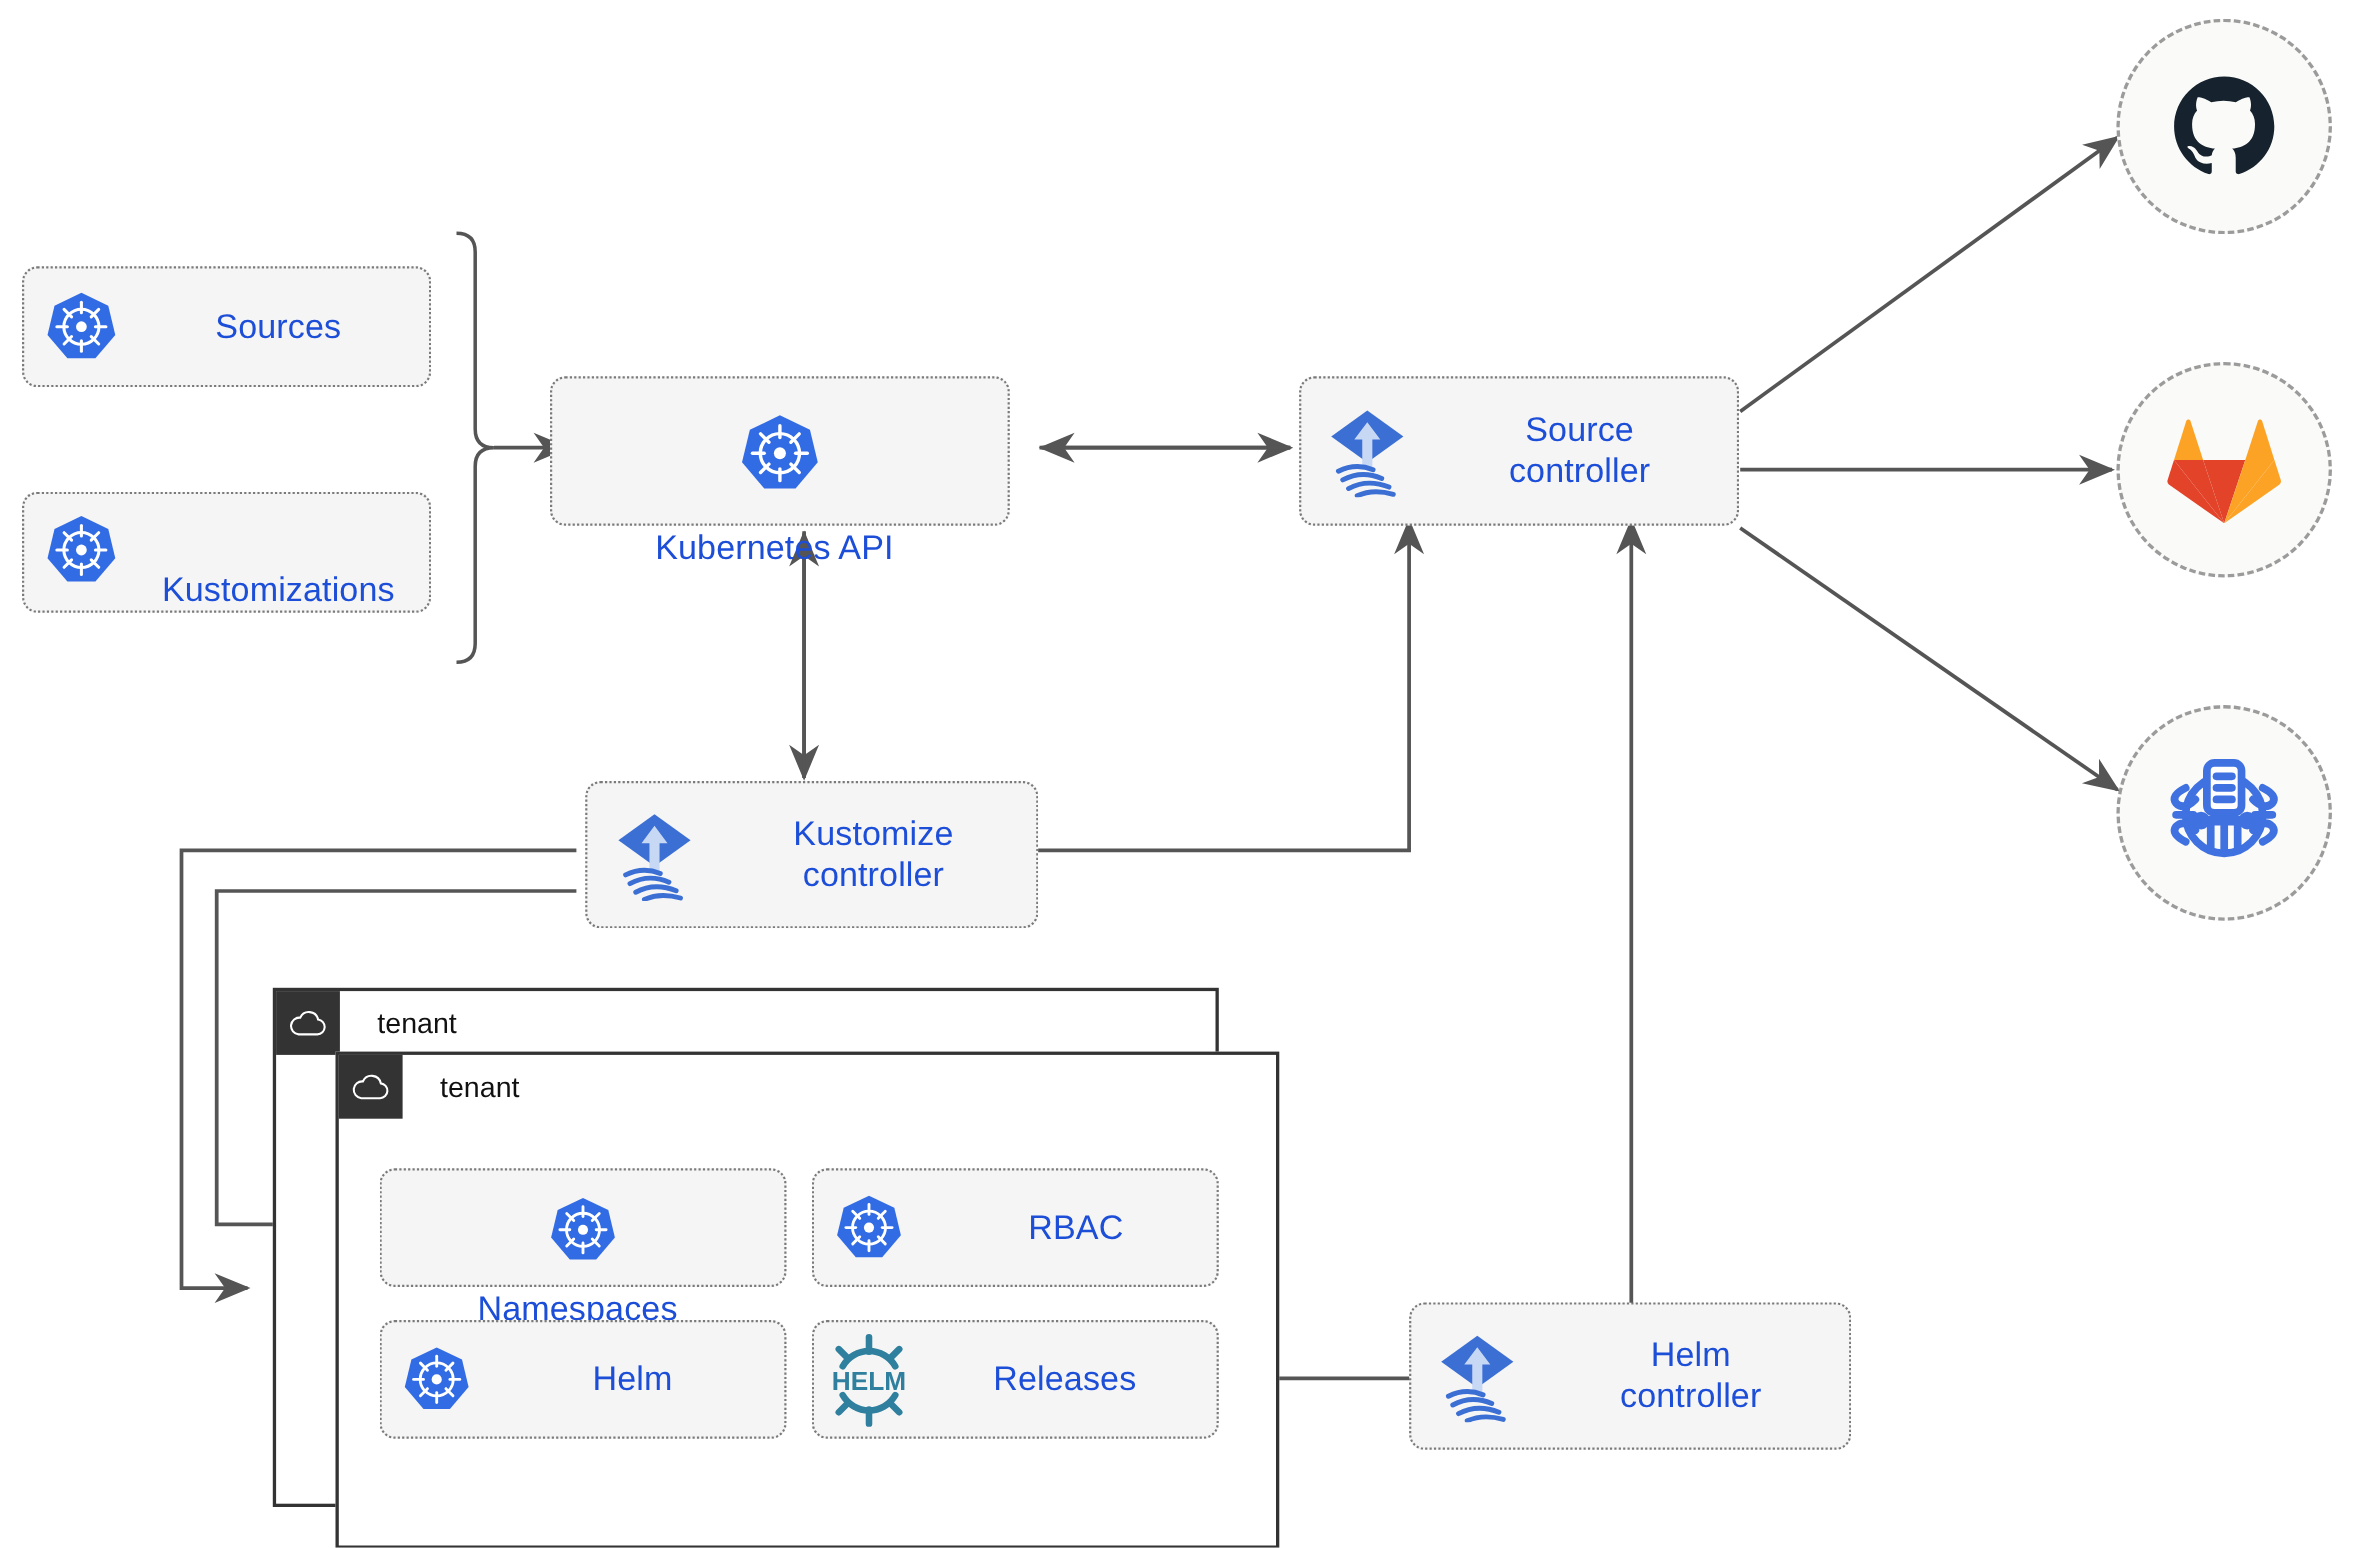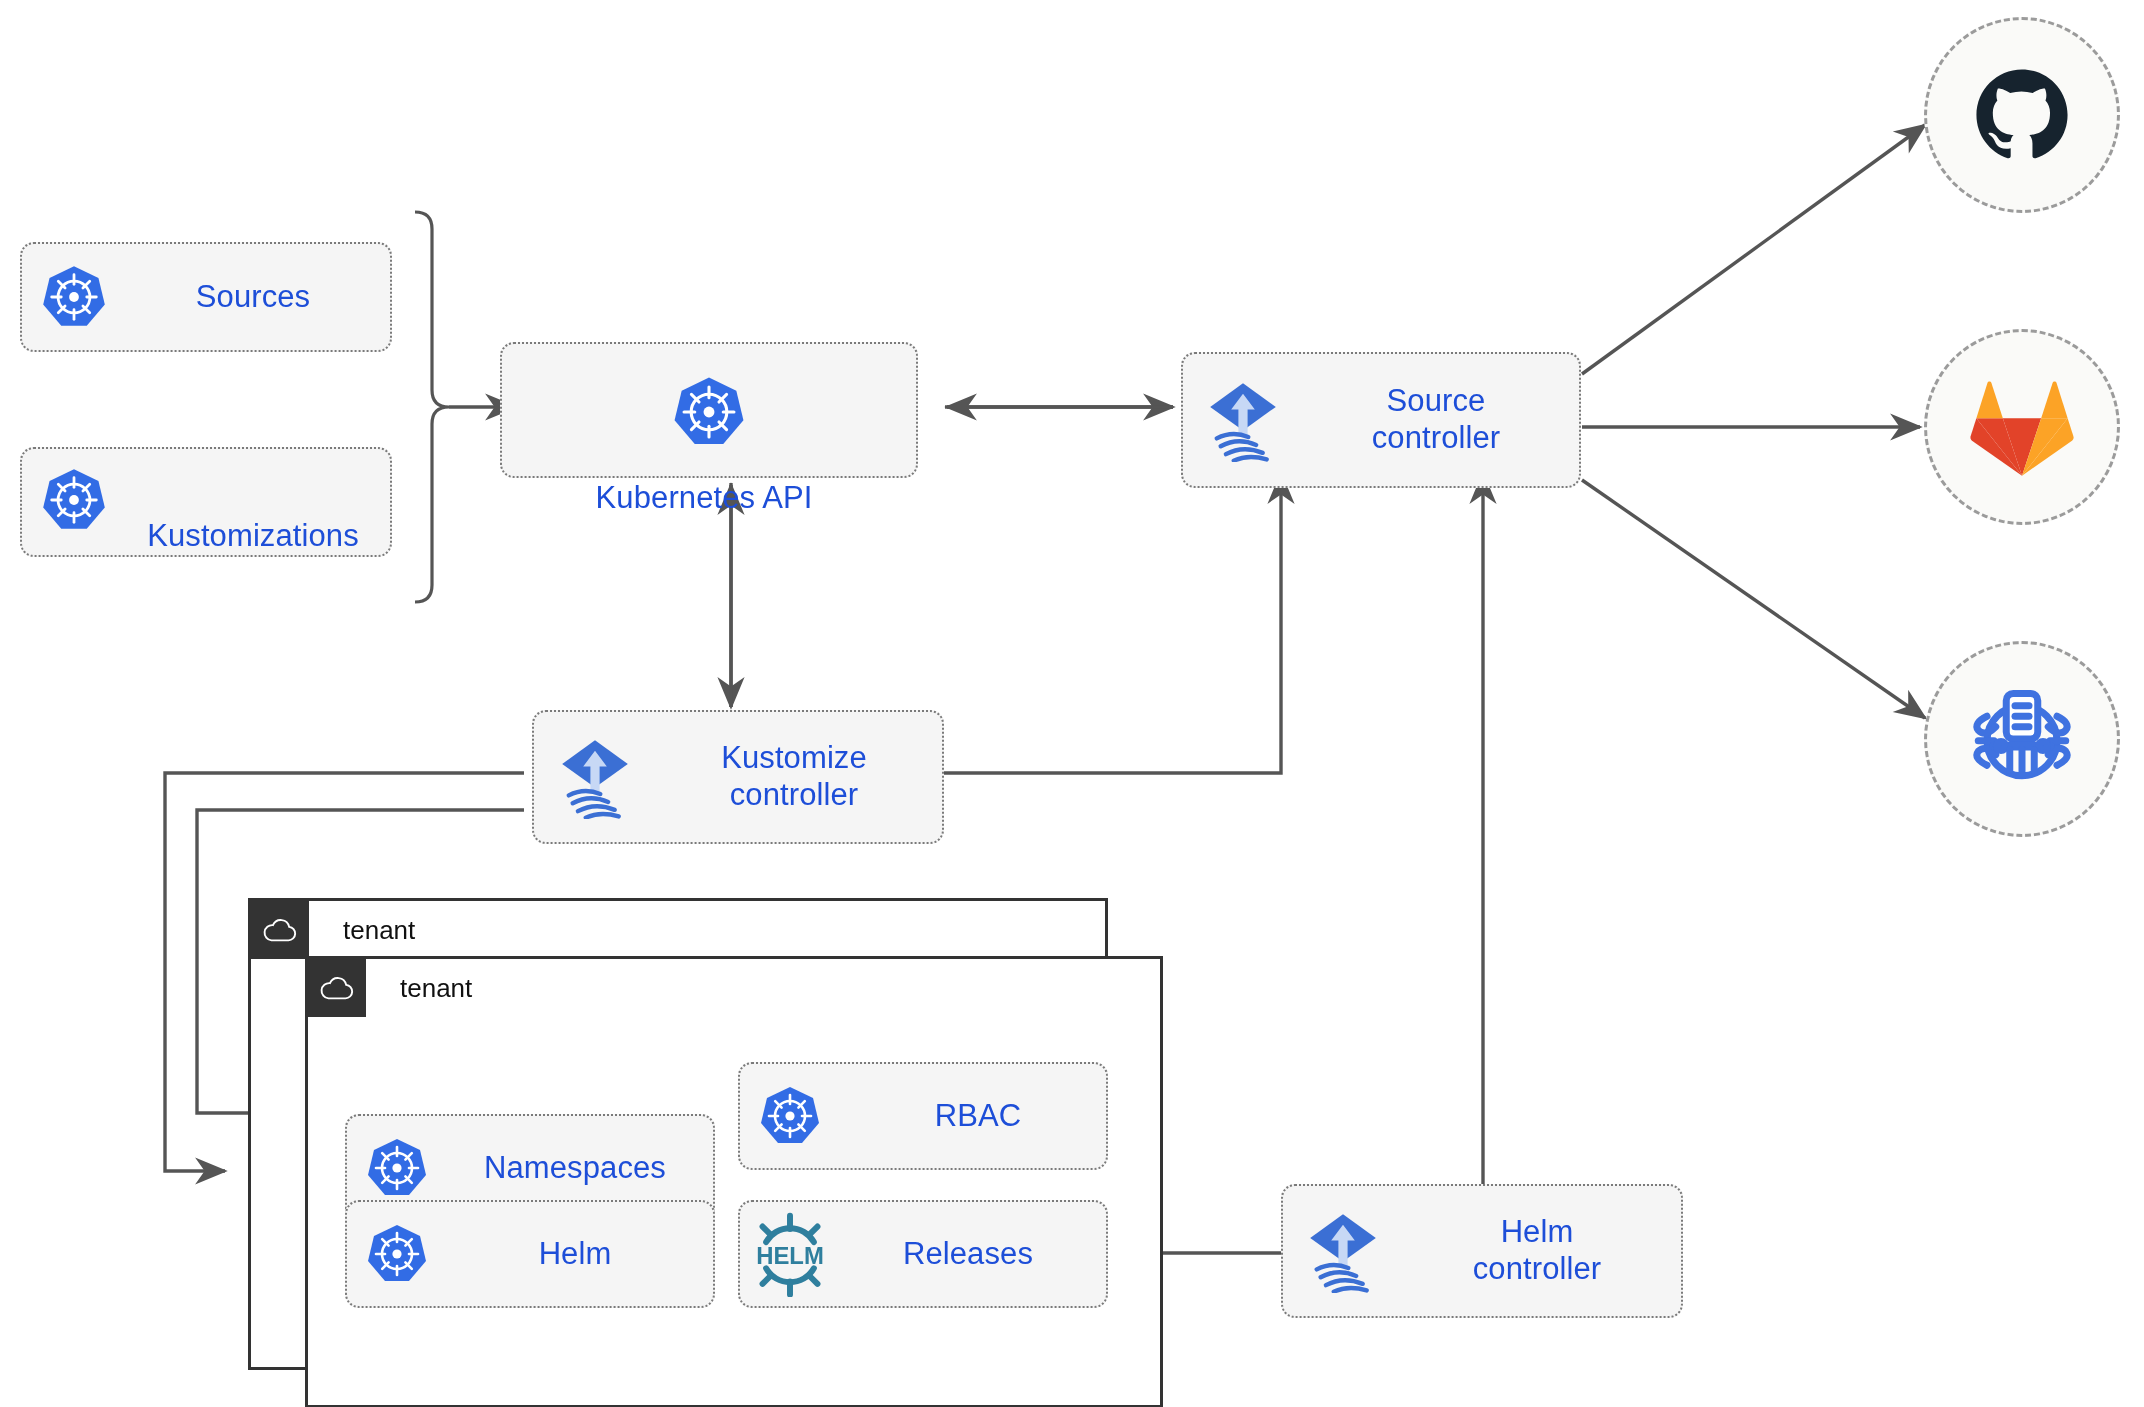--- a/index.html
+++ b/index.html
@@ -161,21 +161,21 @@
           <line x1="17.2" y1="17.2" x2="23.6" y2="23.6"></line>
             <line x1="40.4" y1="40.4" x2="46.8" y2="46.8"></line>
           <line x1="46.8" y1="17.2" x2="40.4" y2="23.6"></line>
             <line x1="23.6" y1="40.4" x2="17.2" y2="46.8"></line>
         </g>
       </svg>
     </span>
     <span class="lbl">Kubernetes API</span>
   </div>
 
-  <div class="node" style="left:1181px;top:352px;width:400px;height:136px;">
+  <div class="node" style="left:1181px;top:342px;width:400px;height:136px;">
     <span class="ico" style="width:120px;height:136px;">
       <svg width="84" height="84" viewBox="0 0 64 64" aria-hidden="true">
         <path d="M32 4 L57 22 L32 40 L7 22 Z" fill="#3b6fd4"></path>
         <path d="M32 12 L41 24 L35.5 24 L35.5 44 L28.5 44 L28.5 24 L23 24 Z" fill="#c7d8f5"></path>
         <g stroke="#3b6fd4" stroke-width="3.4" fill="none" stroke-linecap="round">
           <path d="M12 46 Q24 40 36 45"></path>
           <path d="M15 52 Q28 45 42 51"></path>
           <path d="M19 58 Q32 51 47 57"></path>
           <path d="M25 63 Q36 58 50 62"></path>
         </g>
@@ -276,21 +276,21 @@
     <div class="bar">
       <span class="badge">
         <svg width="36" height="26" viewBox="0 0 40 28" aria-hidden="true">
           <path d="M10.5 25.5h19a7.5 7.5 0 0 0 .7-14.95A9.5 9.5 0 0 0 12.2 8.6a6.6 6.6 0 0 0-1.7 16.9z" fill="none" stroke="#ffffff" stroke-width="2.1"></path>
         </svg>
       </span>
       <span class="tname">tenant</span>
     </div>
   </div>
 
-  <div class="node" style="left:345px;top:1114px;width:370px;height:108px;z-index:6;">
+  <div class="node" style="left:345px;top:1062px;width:370px;height:108px;z-index:6;flex-direction:column;">
     <span class="ico" style="width:100px;height:108px;">
       <svg width="64" height="64" viewBox="0 0 64 64" aria-hidden="true">
         <path d="M32 3 L55 14 L61 39 L44 59 L20 59 L3 39 L9 14 Z" fill="#326ce5"></path>
         <g fill="none" stroke="#ffffff" stroke-width="2.6" stroke-linecap="round">
           <circle cx="32" cy="32" r="15"></circle>
             <circle cx="32" cy="32" r="4.6" fill="#ffffff" stroke="none"></circle>
           <line x1="32" y1="11" x2="32" y2="20"></line>
             <line x1="32" y1="44" x2="32" y2="53"></line>
           <line x1="11" y1="32" x2="20" y2="32"></line>
             <line x1="44" y1="32" x2="53" y2="32"></line>

